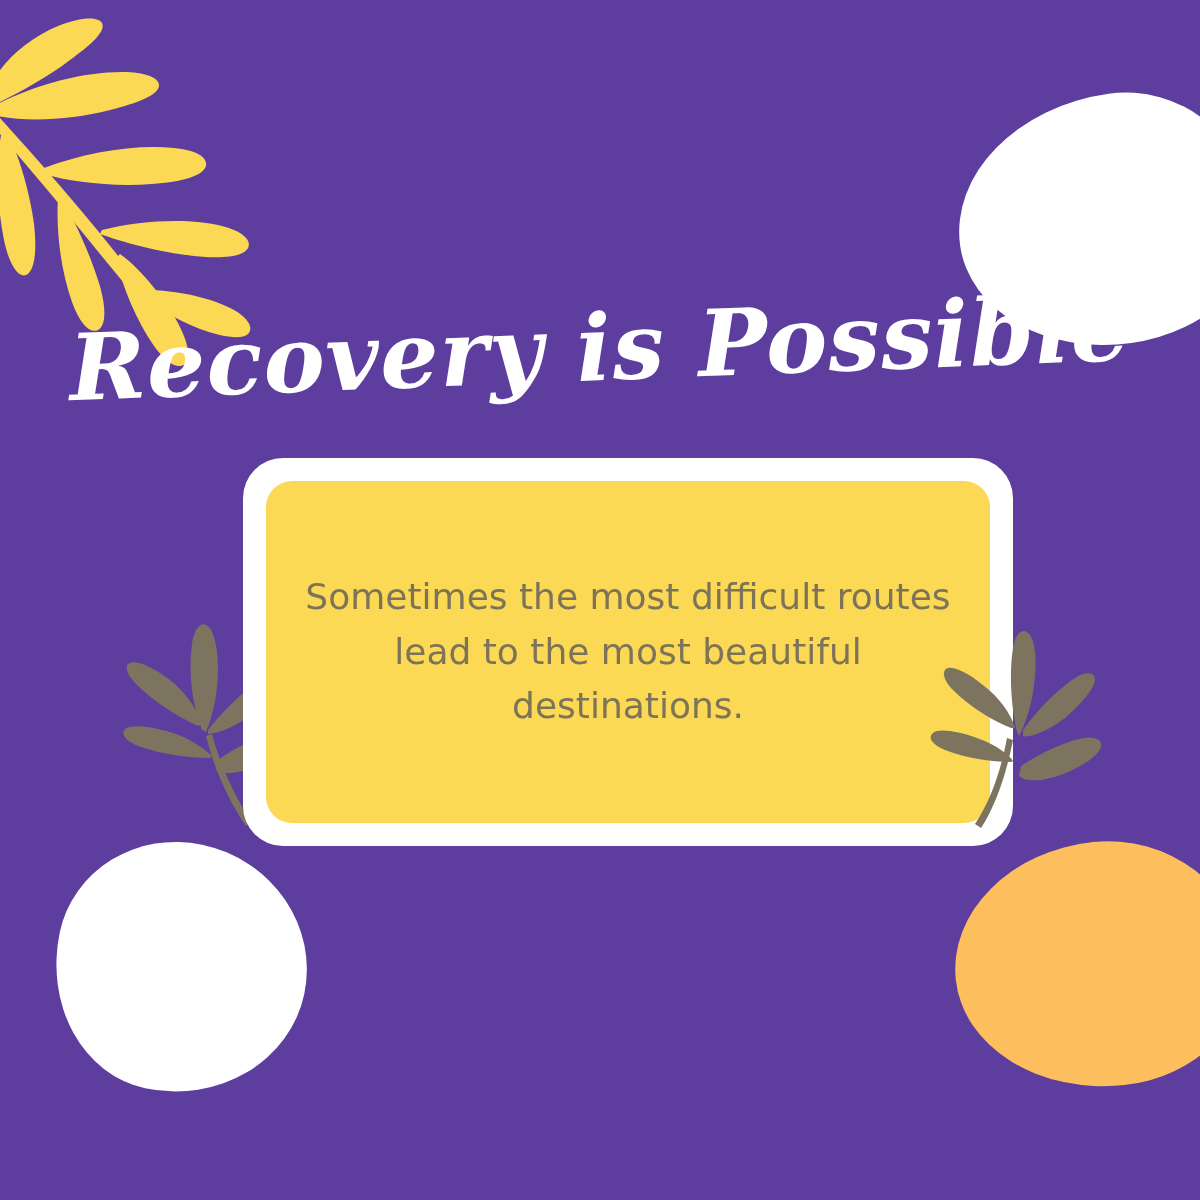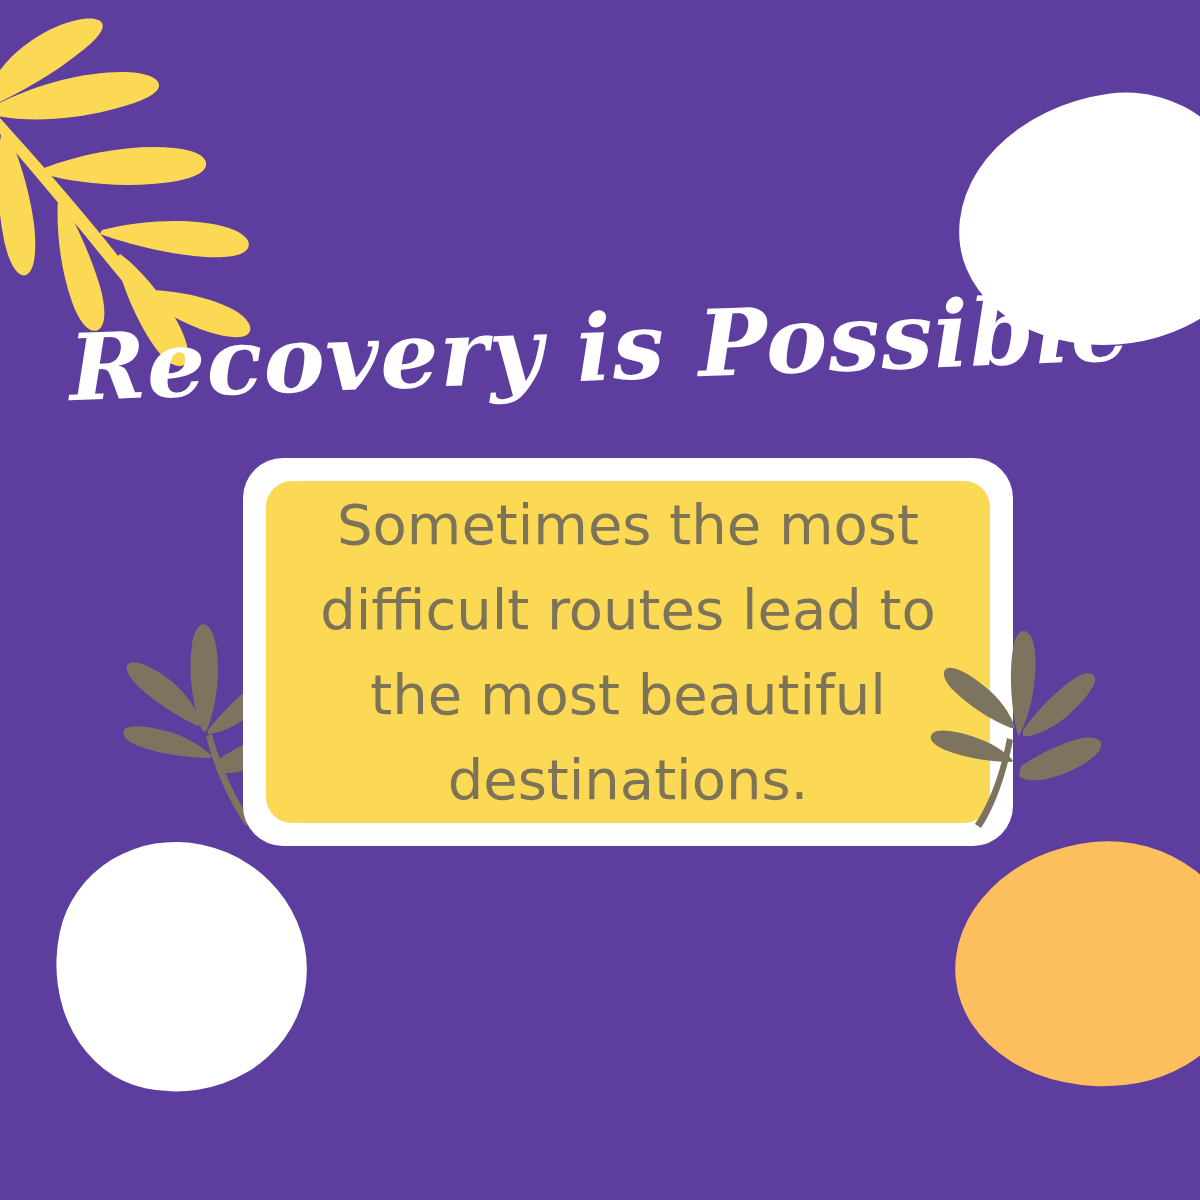--- a/index.html
+++ b/index.html
@@ -115,21 +115,21 @@
     background: #fbd954;
     border-radius: 26px;
     box-sizing: border-box;
     display: flex;
     align-items: center;
     justify-content: center;
   }
   #quote-text {
     color: #7d7359;
     font-family: "DejaVu Sans", sans-serif;
-    font-size: 56px;
+    font-size: 36px;
     line-height: 1.52;
     text-align: center;
     padding: 0 34px;
     font-weight: 400;
   }
 </style>
 </head>
 <body>
 
 <div id="poster">

